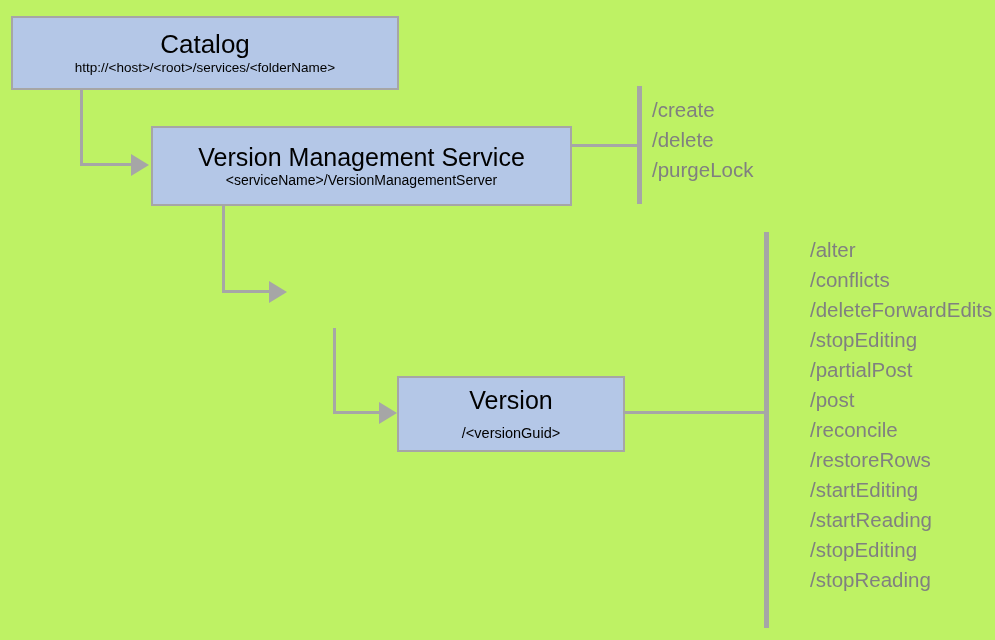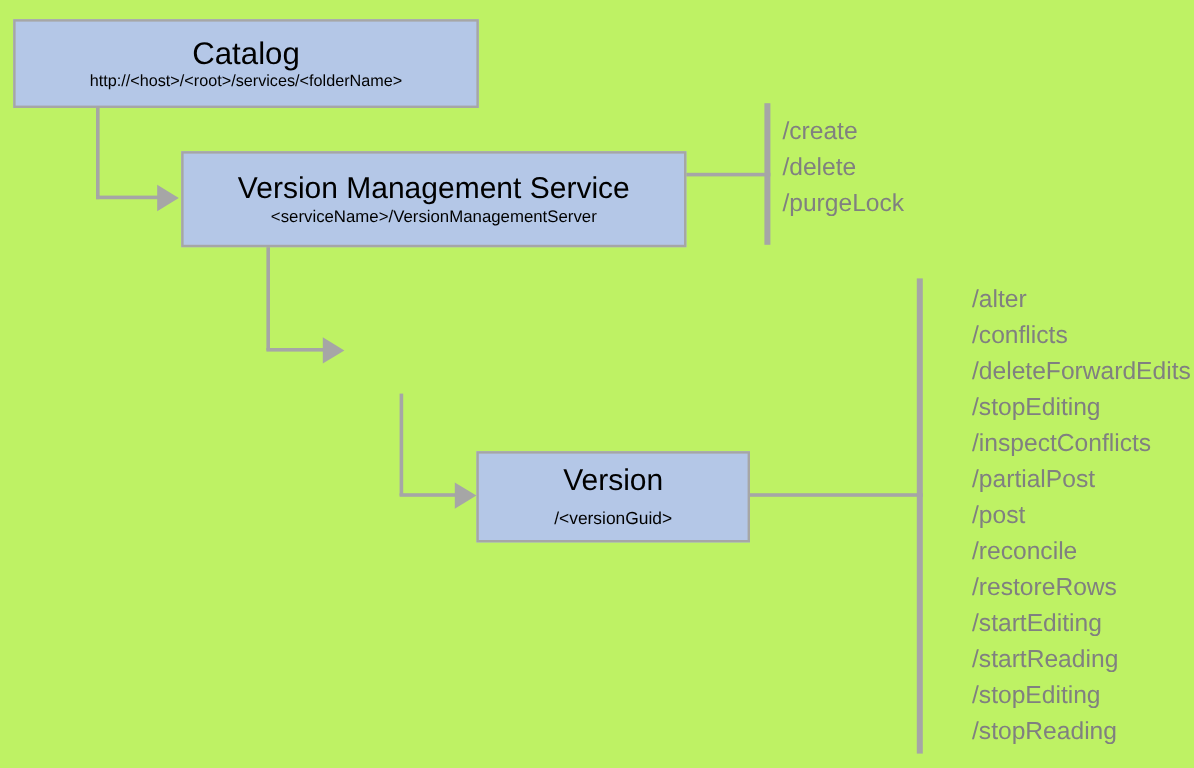--- a/index.html
+++ b/index.html
@@ -156,21 +156,20 @@
     <span class="endpoint-item">/create</span>
     <span class="endpoint-item">/delete</span>
     <span class="endpoint-item">/purgeLock</span>
   </div>
 
   <div class="endpoint-list" id="endpoints-version">
     <span class="endpoint-item">/alter</span>
     <span class="endpoint-item">/conflicts</span>
     <span class="endpoint-item">/deleteForwardEdits</span>
     <span class="endpoint-item">/stopEditing</span>
-    <span class="endpoint-item">/inspectConflicts</span>
     <span class="endpoint-item">/partialPost</span>
     <span class="endpoint-item">/post</span>
     <span class="endpoint-item">/reconcile</span>
     <span class="endpoint-item">/restoreRows</span>
     <span class="endpoint-item">/startEditing</span>
     <span class="endpoint-item">/startReading</span>
     <span class="endpoint-item">/stopEditing</span>
     <span class="endpoint-item">/stopReading</span>
   </div>
 

